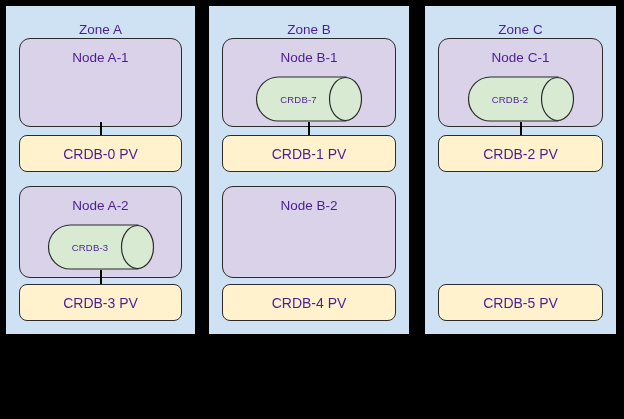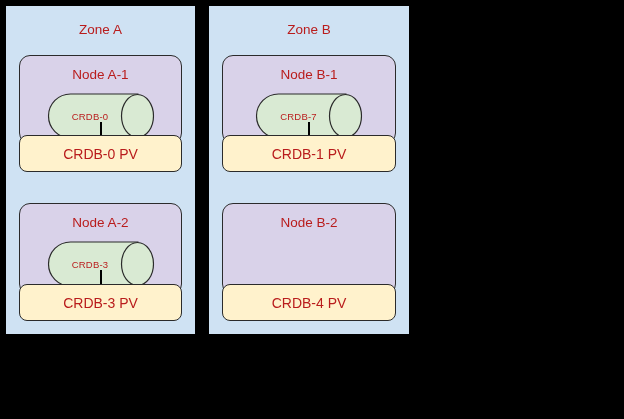--- a/index.html
+++ b/index.html
@@ -1,32 +1,31 @@
 <!DOCTYPE html>
 <html><head>
 <meta charset="utf-8">
 <style>
   html,body { margin:0; padding:0; background:#000; }
   .canvas {
     position:relative; width:624px; height:419px; background:#000;
-    font-family:"Liberation Sans", sans-serif; color:#b91c1c; overflow:hidden;
+    font-family:"Liberation Sans", sans-serif; color:#4c1d95; overflow:hidden;
   }
   .zone {
     position:absolute; top:4px; height:332px;
     background:#cfe2f3; border:2px solid #000; box-sizing:border-box;
   }
   .zone-label {
     position:absolute; top:16px; left:0; width:100%;
     text-align:center; font-size:13.5px;
   }
   .node {
     position:absolute; left:13px; right:13px;
     background:#d9d2e9; border:1px solid #2b2b2b; border-radius:11px;
     box-sizing:border-box;
-    margin-top:17px;
   }
   .node-label {
     position:absolute; top:11px; left:0; width:100%;
     text-align:center; font-size:13.5px;
   }
   .cyl {
     position:absolute; top:37px; left:50%; transform:translateX(-50%);
     width:107px; height:46px;
   }
   .cyl svg { display:block; }
@@ -58,27 +57,20 @@
 </head>
 <body>
 
 <div class="canvas">
 
   <section class="zone" style="left:4px; width:193px;">
     <div class="zone-label">Zone A</div>
 
     <div class="node row1-node">
       <div class="node-label">Node A-1</div>
-      <div class="cyl">
-        <svg width="107" height="46" viewBox="0 0 107 46" aria-hidden="true">
-          <path d="M91 1 L23 1 A22 22 0 0 0 23 45 L91 45" fill="#d9ead3" stroke="#2b2b2b" stroke-width="1.2"></path>
-          <ellipse cx="90" cy="23" rx="16" ry="21.5" fill="#d9ead3" stroke="#2b2b2b" stroke-width="1.2"></ellipse>
-        </svg>
-        <span class="cyl-label">CRDB-0</span>
-      </div>
     </div>
     <div class="connector row1-conn"></div>
     <div class="pv row1-pv">
       <span>CRDB-0 PV</span>
     </div>
 
     <div class="node row2-node">
       <div class="node-label">Node A-2</div>
       <div class="cyl">
         <svg width="107" height="46" viewBox="0 0 107 46" aria-hidden="true">
@@ -113,14 +105,36 @@
     </div>
 
     <div class="node row2-node">
       <div class="node-label">Node B-2</div>
     </div>
     <div class="pv row2-pv">
       <span>CRDB-4 PV</span>
     </div>
   </section>
 
+  <section class="zone" style="left:423px; width:195px;">
+    <div class="zone-label">Zone C</div>
+
+    <div class="node row1-node">
+      <div class="node-label">Node C-1</div>
+      <div class="cyl">
+        <svg width="107" height="46" viewBox="0 0 107 46" aria-hidden="true">
+          <path d="M91 1 L23 1 A22 22 0 0 0 23 45 L91 45" fill="#d9ead3" stroke="#2b2b2b" stroke-width="1.2"></path>
+          <ellipse cx="90" cy="23" rx="16" ry="21.5" fill="#d9ead3" stroke="#2b2b2b" stroke-width="1.2"></ellipse>
+        </svg>
+        <span class="cyl-label">CRDB-2</span>
+      </div>
+    </div>
+    <div class="connector row1-conn"></div>
+    <div class="pv row1-pv">
+      <span>CRDB-2 PV</span>
+    </div>
+
+    <div class="pv row2-pv">
+      <span>CRDB-5 PV</span>
+    </div>
+  </section>
 
 </div>
 
 </body></html>

